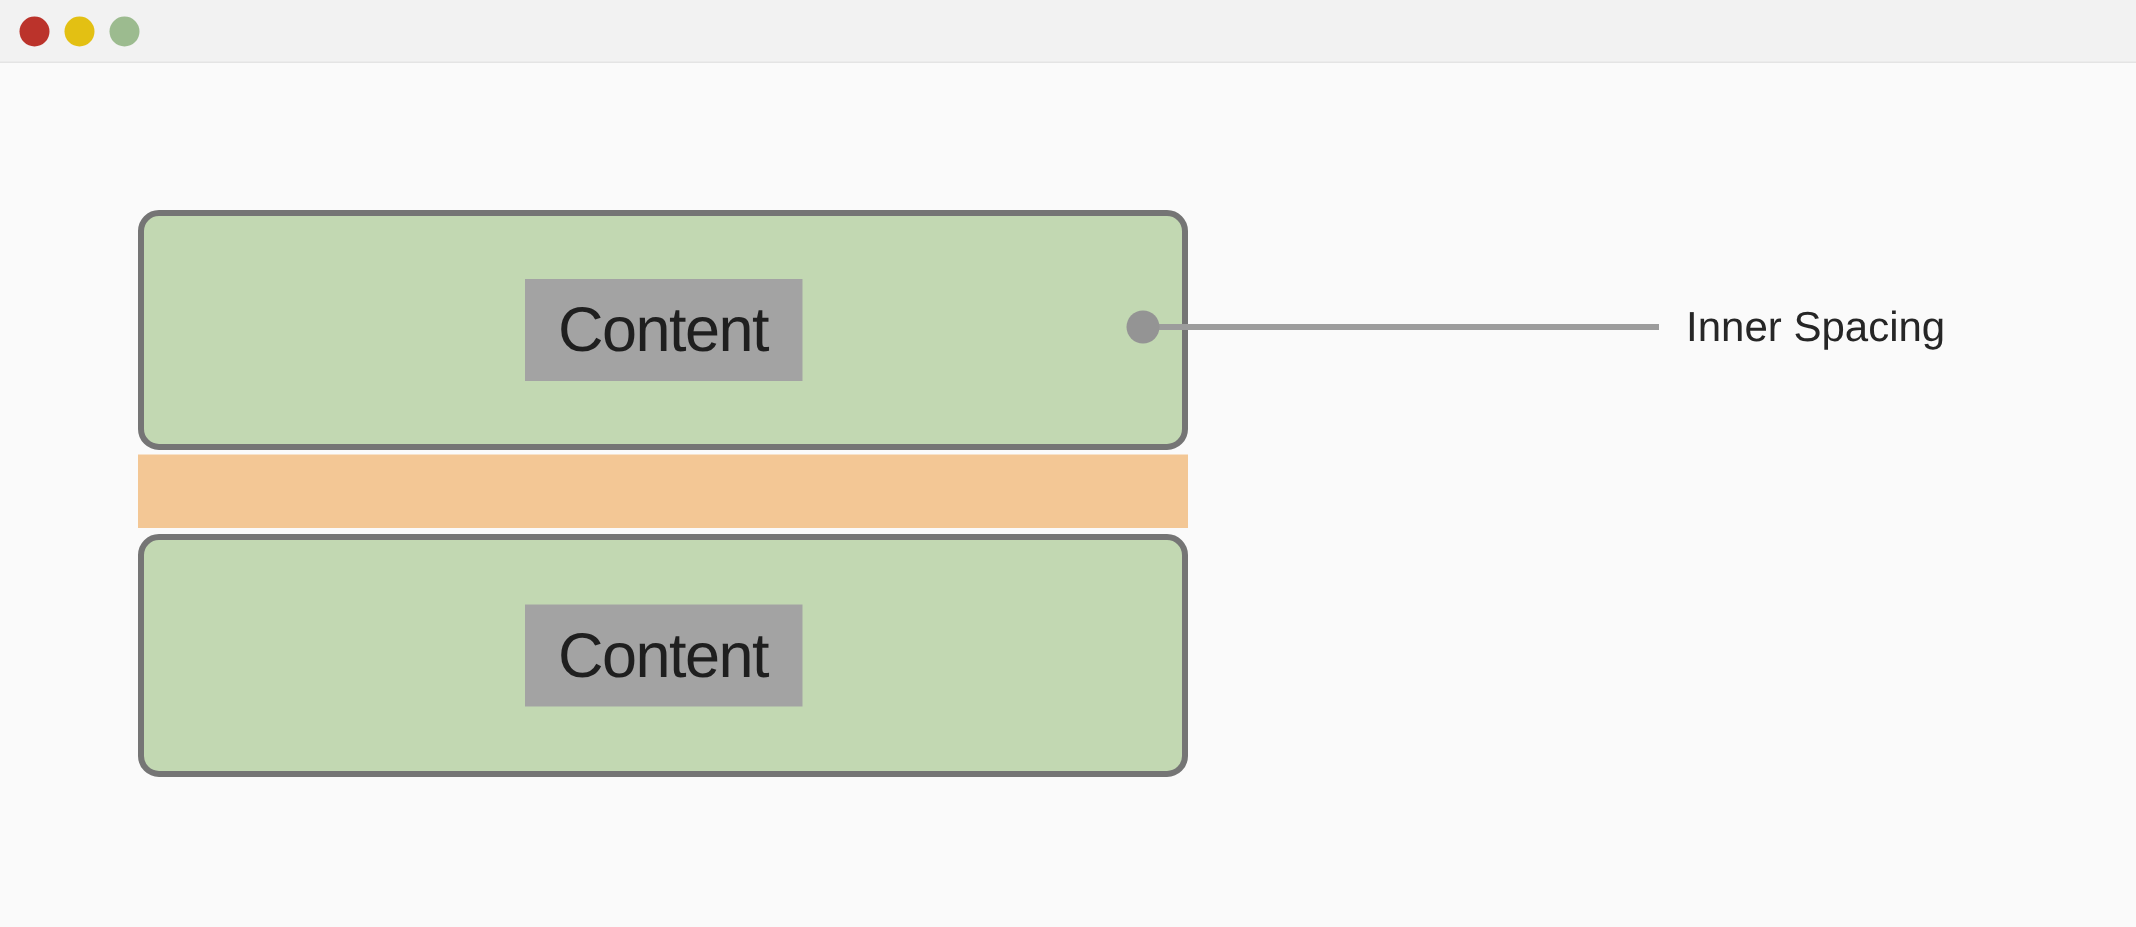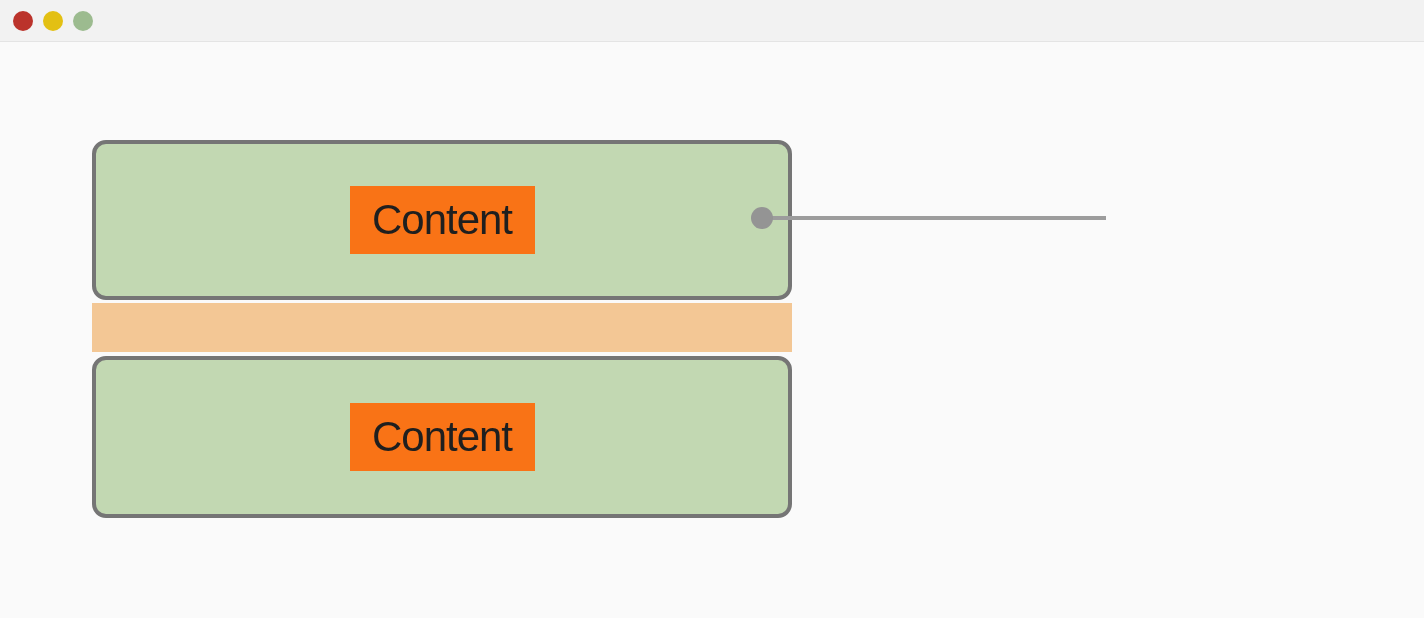--- a/index.html
+++ b/index.html
@@ -52,21 +52,21 @@
     border-radius: 14px;
     display: flex;
     align-items: center;
     justify-content: center;
   }
   .content-box.top    { top: 97px;  height: 160px; }   
   .content-box.bottom { top: 313px; height: 162px; }   
 
   .content-label {
     width: 185px; height: 68px;
-    background: #f97316;
+    background: #a3a3a3;
     display: flex;
     align-items: center;
     justify-content: center;
     font-size: 42px;
     letter-spacing: -1px;
     color: #1f1f1f;
     white-space: nowrap;
   }
 
   .spacer-strip {
@@ -127,16 +127,17 @@
 
   <div class="spacer-strip"></div>
 
   <div class="content-box bottom">
     <div class="content-label">Content</div>
   </div>
 
   <div class="callout inner">
     <div class="callout-dot"></div>
     <div class="callout-line"></div>
+    <div class="callout-label">Inner Spacing</div>
   </div>
 
 
 </div>
 
 </body></html>

